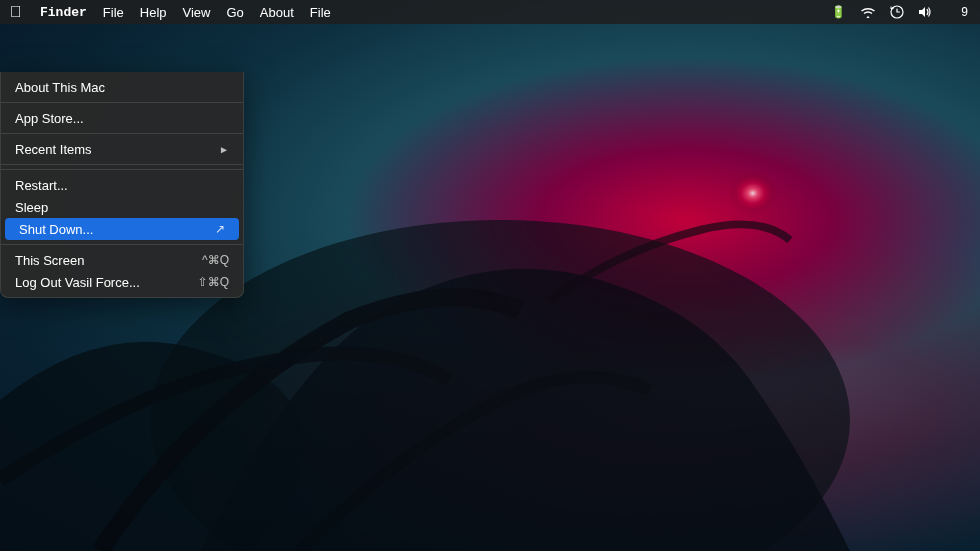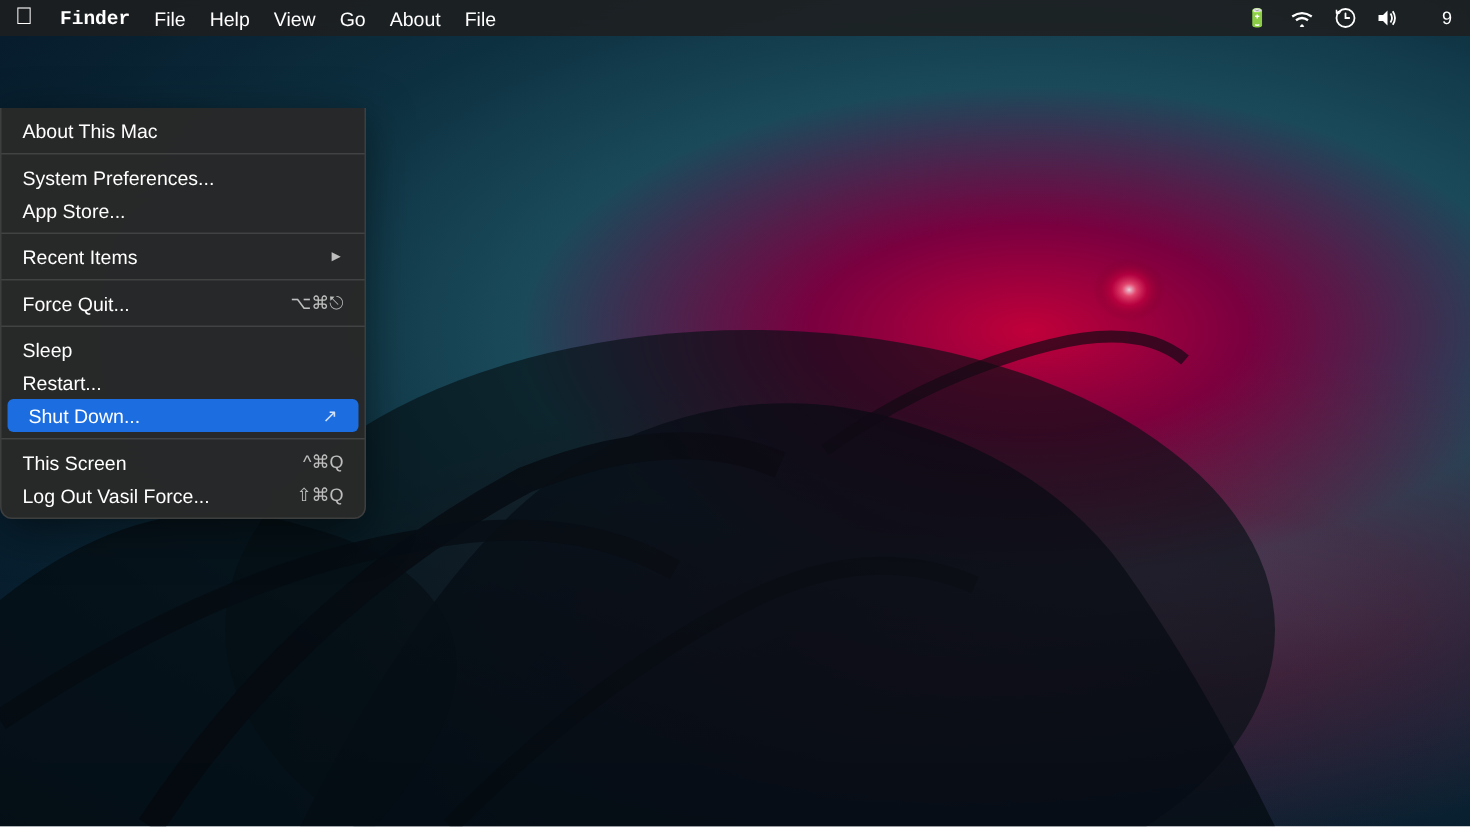--- a/index.html
+++ b/index.html
@@ -239,52 +239,43 @@
 </div>
 
 <div class="dropdown-menu">
 
   <div class="menu-item about-item">
     <span class="menu-item-label">About This Mac</span>
   </div>
 
   <div class="menu-separator"></div>
 
-  <div class="menu-item">
-    <span class="menu-item-label">System Preferences...</span>
-  </div>
 
   <div class="menu-item">
     <span class="menu-item-label">App Store...</span>
   </div>
 
   <div class="menu-separator"></div>
 
   <div class="menu-item">
     <span class="menu-item-label">Recent Items</span>
     <span class="menu-item-arrow">►</span>
   </div>
 
   <div class="menu-separator"></div>
 
-  <div class="menu-item">
-    <span class="menu-item-label">Force Quit...</span>
-    <span class="menu-item-shortcut">
-      <span>⌥⌘⎋</span>
-    </span>
-  </div>
-
-  <div class="menu-separator"></div>
+
+  <div class="menu-separator"></div>
+
+  <div class="menu-item">
+    <span class="menu-item-label">Restart...</span>
+  </div>
 
   <div class="menu-item">
     <span class="menu-item-label">Sleep</span>
-  </div>
-
-  <div class="menu-item">
-    <span class="menu-item-label">Restart...</span>
   </div>
 
   <div class="menu-item highlighted" style="background:#1b6de0; border-radius:4px; margin:0 4px;">
     <span class="menu-item-label">Shut Down...</span>
 
     <span style="font-size:12px; color:rgba(255,255,255,0.8); margin-left:4px;">↗</span>
   </div>
 
   <div class="menu-separator"></div>
 

